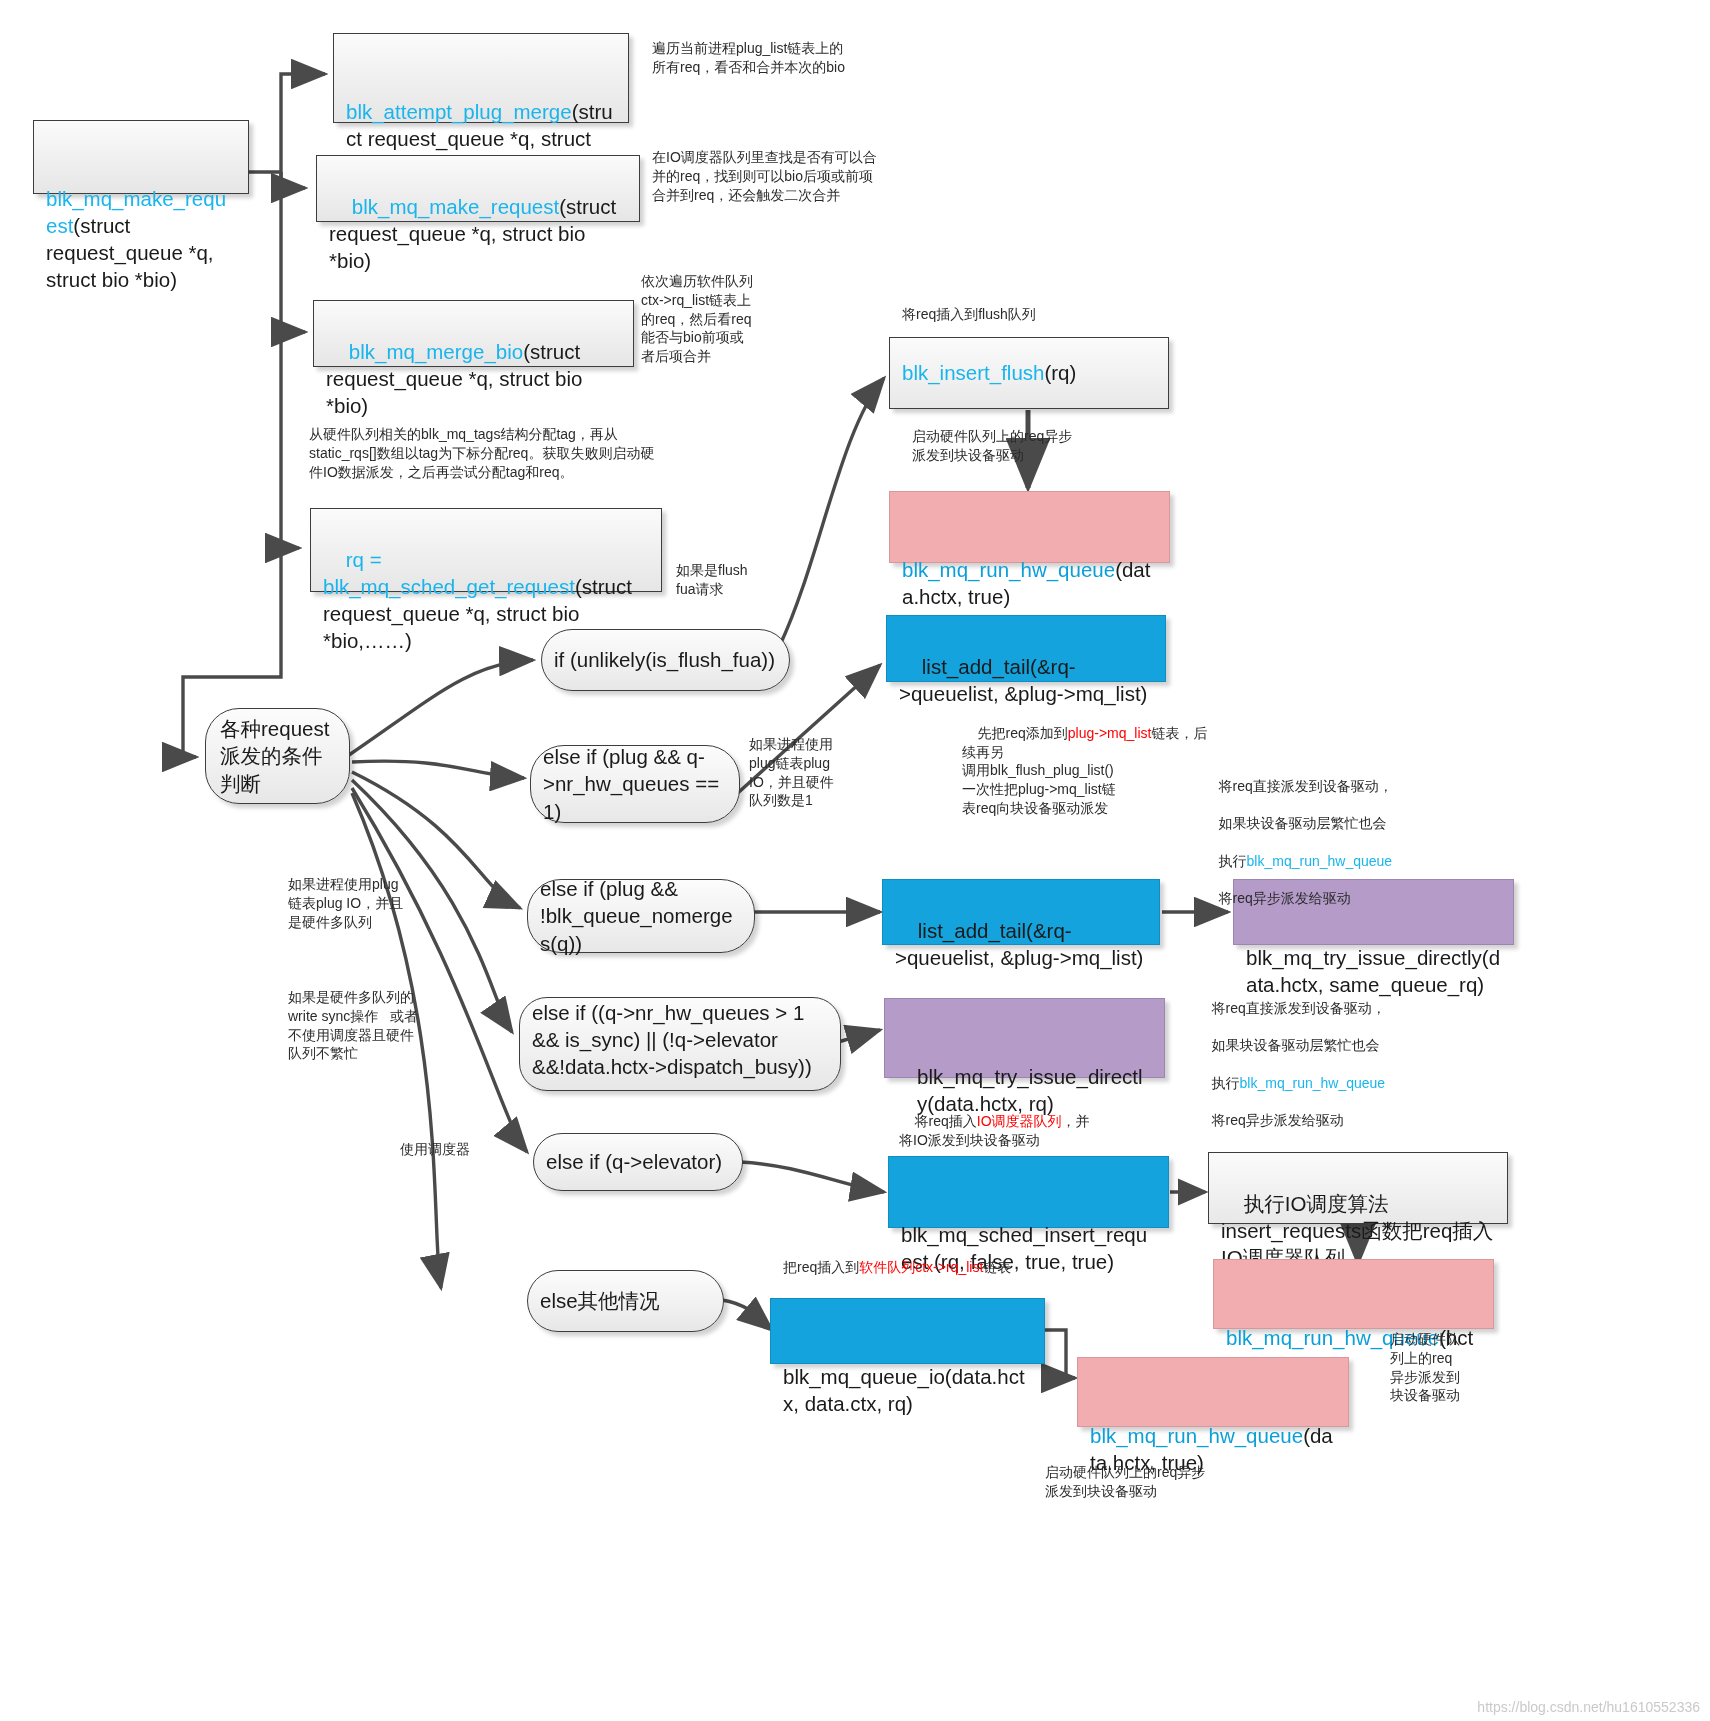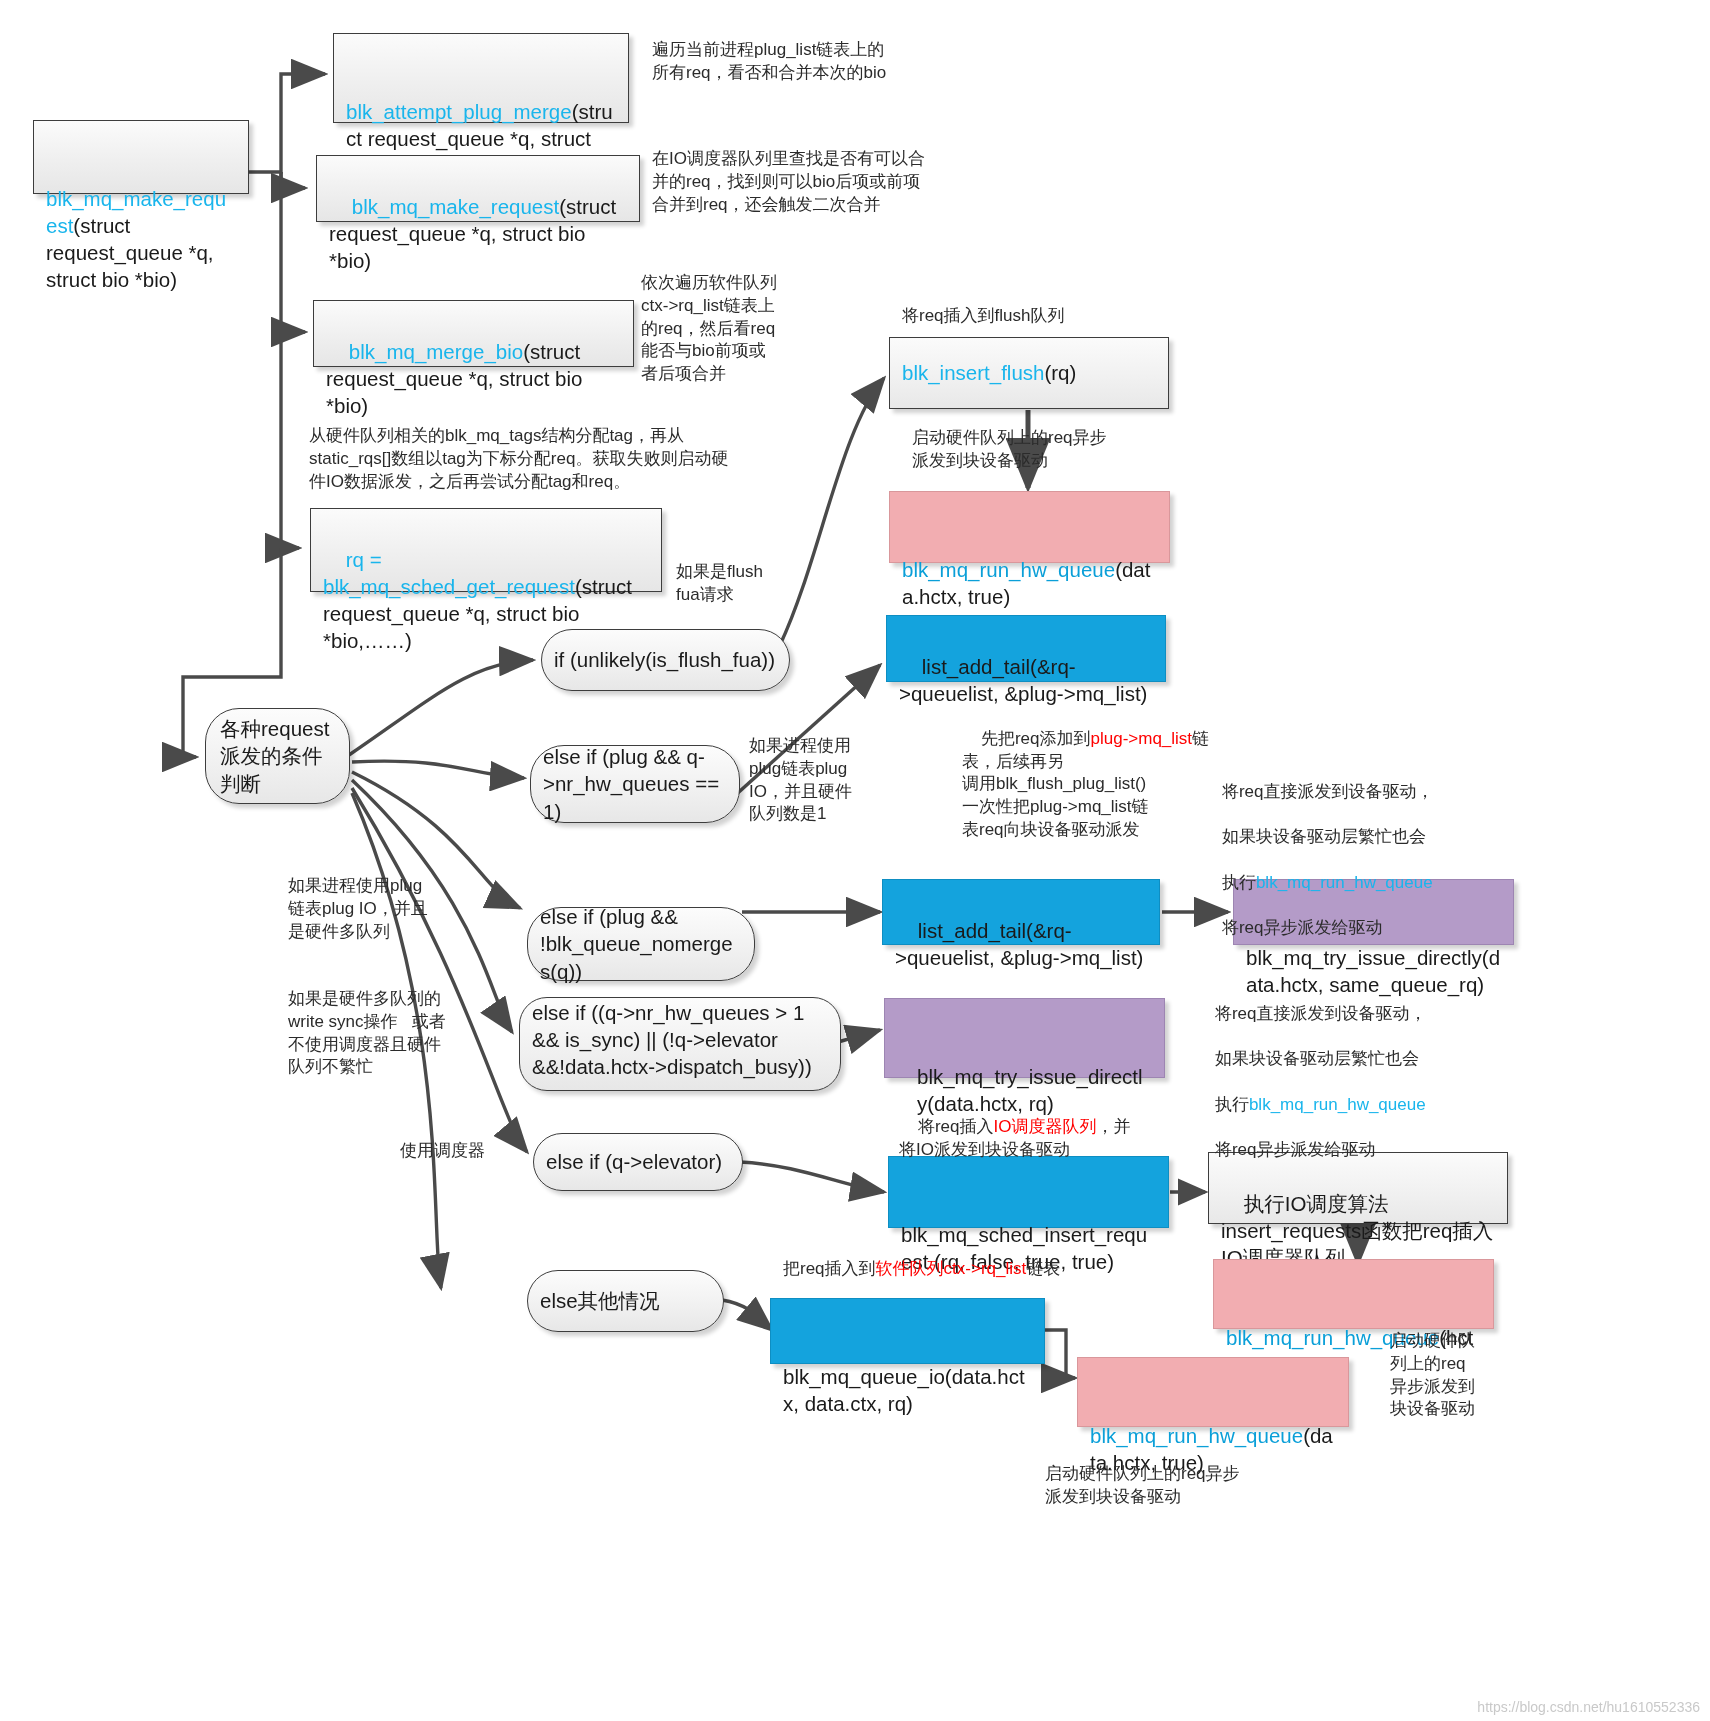--- a/index.html
+++ b/index.html
@@ -23,21 +23,21 @@
   .pink{background:#f2adb1;border:1.6px solid #d9979b;}
   .purple{background:#b49bc8;border:1.6px solid #9d85b2;}
   .plain{background:linear-gradient(180deg,#fbfbfb 0%,#f0f0f0 60%,#e8e8e8 100%);
          border:1.6px solid #3d3d3d;}
 
   .fn{color:#19b5ec;}
   .fn-dark{color:#0a9fd8;}
   .red{color:#ff0000;}
 
   
-  .anno{position:absolute;font-size:17px;line-height:1.34;color:#2b2b2b;
+  .anno{position:absolute;font-size:14px;line-height:1.34;color:#2b2b2b;
         white-space:pre-wrap;}
   .watermark{position:absolute;right:10px;bottom:6px;font-size:14px;color:#c9c9c9;}
 </style>
 </head>
 <body>
 
 <div id="canvas">
 
   <svg class="edges" viewBox="0 0 1710 1721">
     <defs>
@@ -112,21 +112,21 @@
   </div>
 
   <div class="node round" style="left:541px;top:629px;width:249px;height:62px;">
     <span>if (unlikely(is_flush_fua))</span>
   </div>
 
   <div class="node round" style="left:530px;top:745px;width:210px;height:78px;">
     <span>else if (plug &amp;&amp; q-&gt;nr_hw_queues == 1)</span>
   </div>
 
-  <div class="node round" style="left:527px;top:879px;width:228px;height:74px;margin-top:28px;">
+  <div class="node round" style="left:527px;top:879px;width:228px;height:74px;">
     <span>else if (plug &amp;&amp; !blk_queue_nomerges(q))</span>
   </div>
 
   <div class="node round" style="left:519px;top:997px;width:322px;height:94px;border-radius:28px;align-items:flex-end;">
     <span>else if ((q-&gt;nr_hw_queues &gt; 1 &amp;&amp; is_sync) || (!q-&gt;elevator &amp;&amp;!data.hctx-&gt;dispatch_busy))</span>
   </div>
 
   <div class="node round" style="left:533px;top:1133px;width:210px;height:58px;">
     <span>else if (q-&gt;elevator)</span>
   </div>

